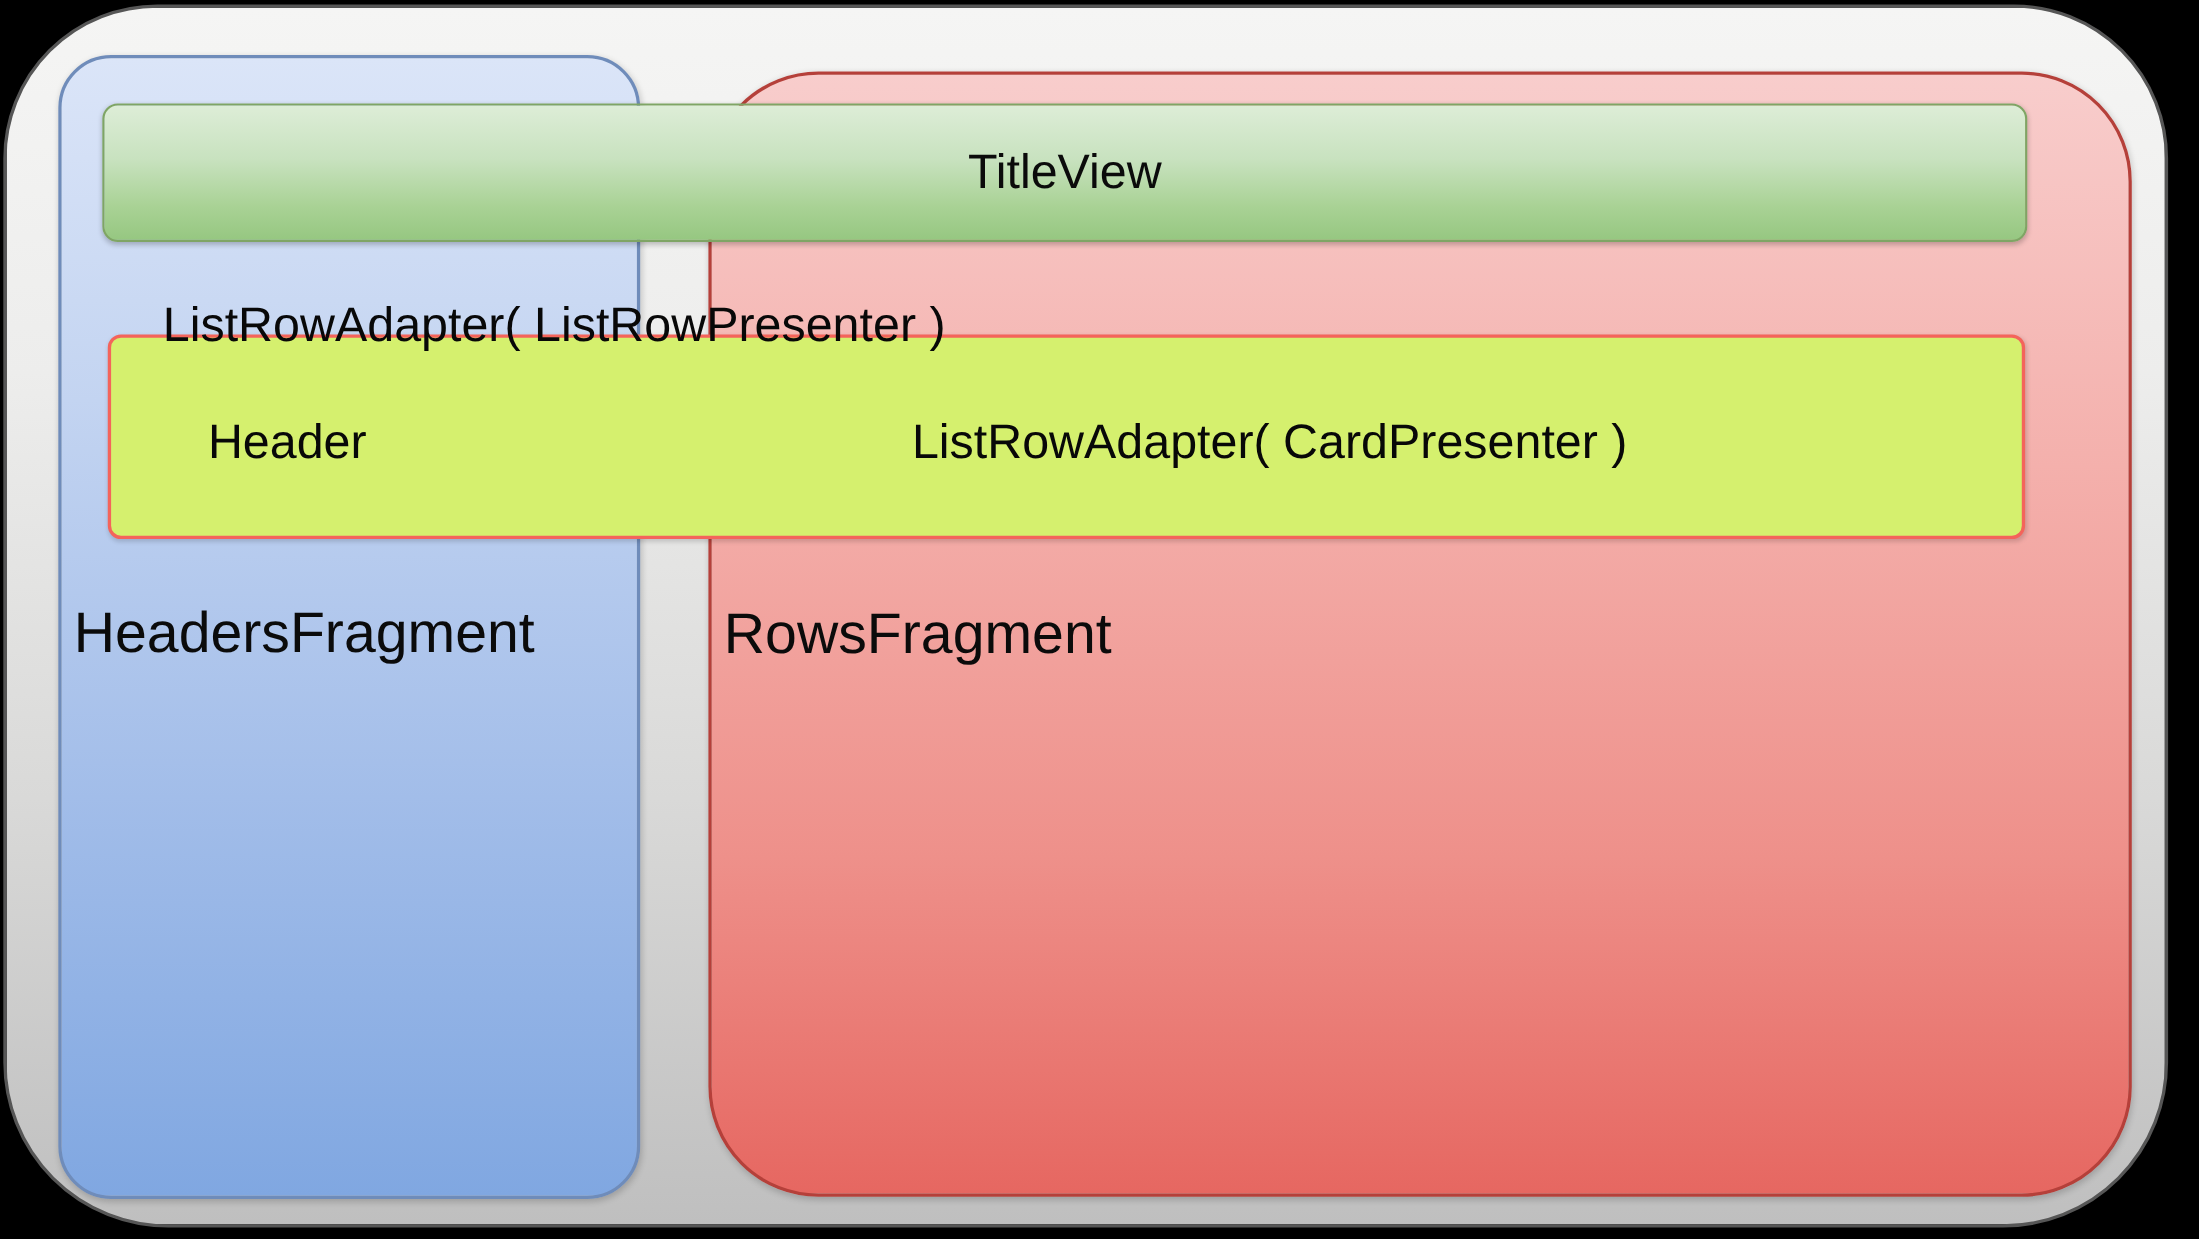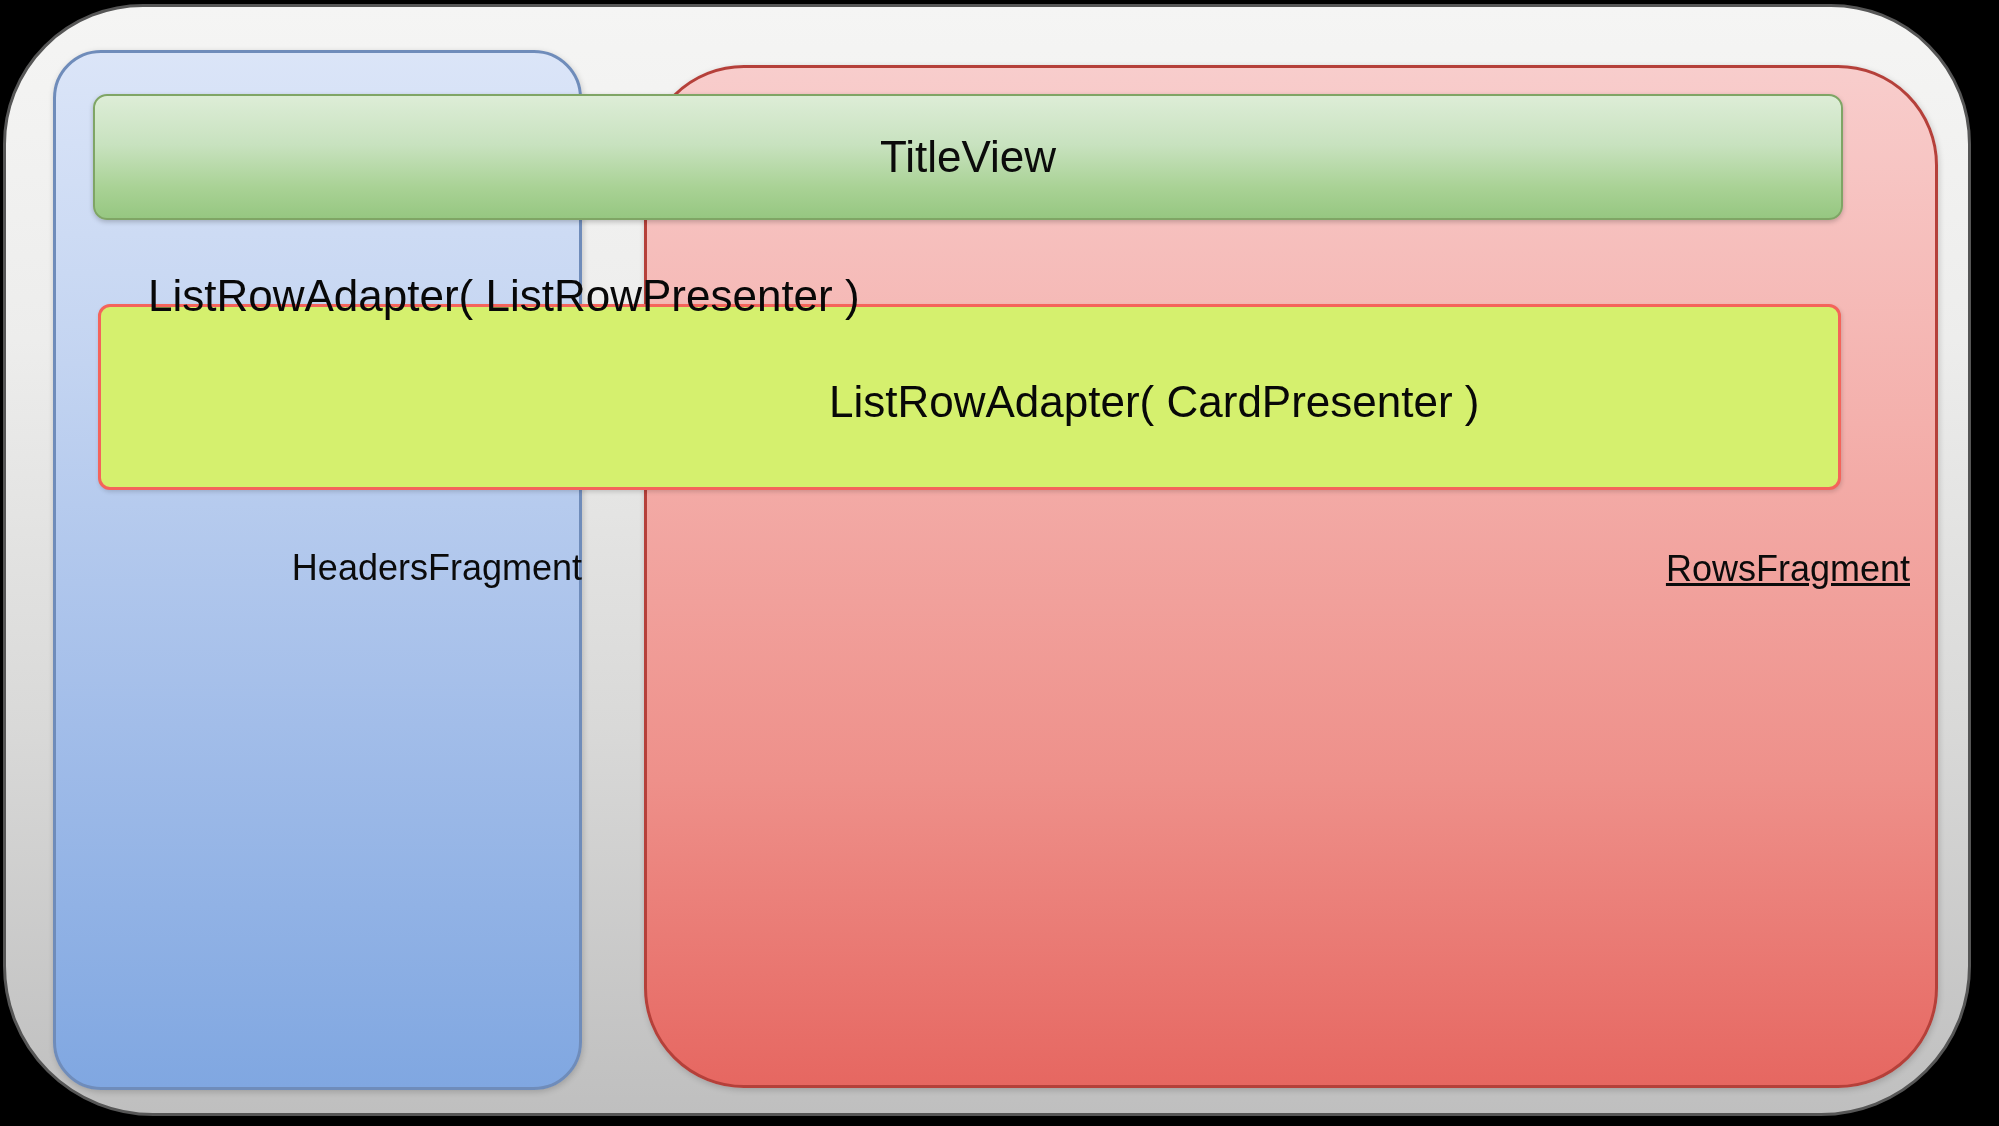--- a/index.html
+++ b/index.html
@@ -84,47 +84,49 @@
     font-size: 44px;
     line-height: 1;
     color: #080808;
     white-space: nowrap;
   }
   #lrp-line { left: 142px; top: 267px; }
   #header-cell { left: 183px; top: 373px; }
   #crp-line { left: 791px; top: 373px; margin-left: 32px; }
   .panel-label {
     position: absolute;
-    font-size: 36px;
+    font-size: 52px;
     line-height: 1;
     color: #0b0b0b;
-    text-align: right;
+    text-align: left;
     white-space: nowrap;
+    padding-left: 14px;
   }
   #headers-label { left: 47px; width: 529px; top: 543px; }
-  #rows-label { left: 610px; width: 1294px; top: 544px; text-decoration: underline; }
+  #rows-label { left: 638px; width: 1294px; top: 544px; }
 </style>
 </head>
 <body>
 
 <div class="stage">
   <div class="frame">
 
     <div class="blue-panel"></div>
 
     <div class="red-panel"></div>
 
     <div class="title-bar">
       <span class="label">TitleView</span>
     </div>
 
     <div class="adapter-box"></div>
 
     <div class="big-text" id="lrp-line">ListRowAdapter( ListRowPresenter )</div>
 
+    <div class="big-text" id="header-cell">Header</div>
 
     <div class="big-text" id="crp-line">ListRowAdapter( CardPresenter )</div>
 
     <div class="panel-label" id="headers-label">HeadersFragment</div>
 
     <div class="panel-label" id="rows-label">RowsFragment</div>
 
   </div>
 </div>
 

